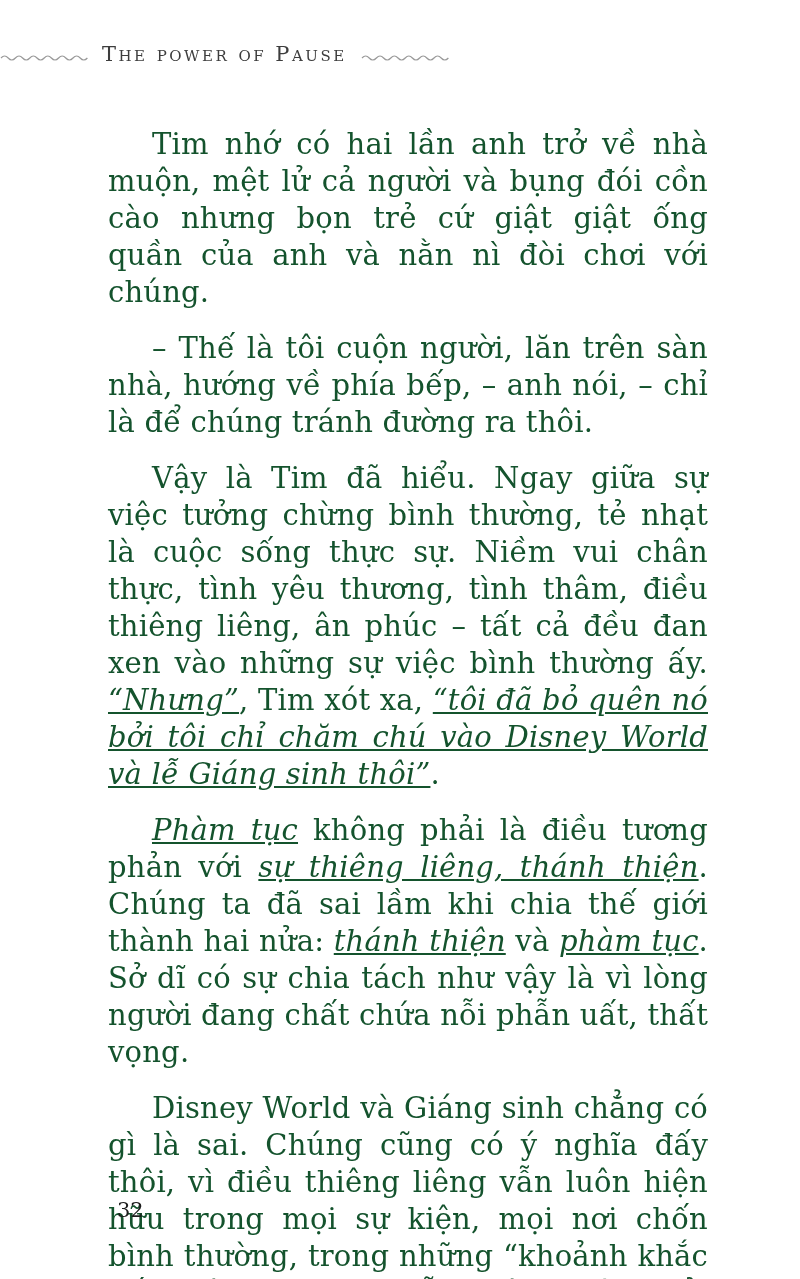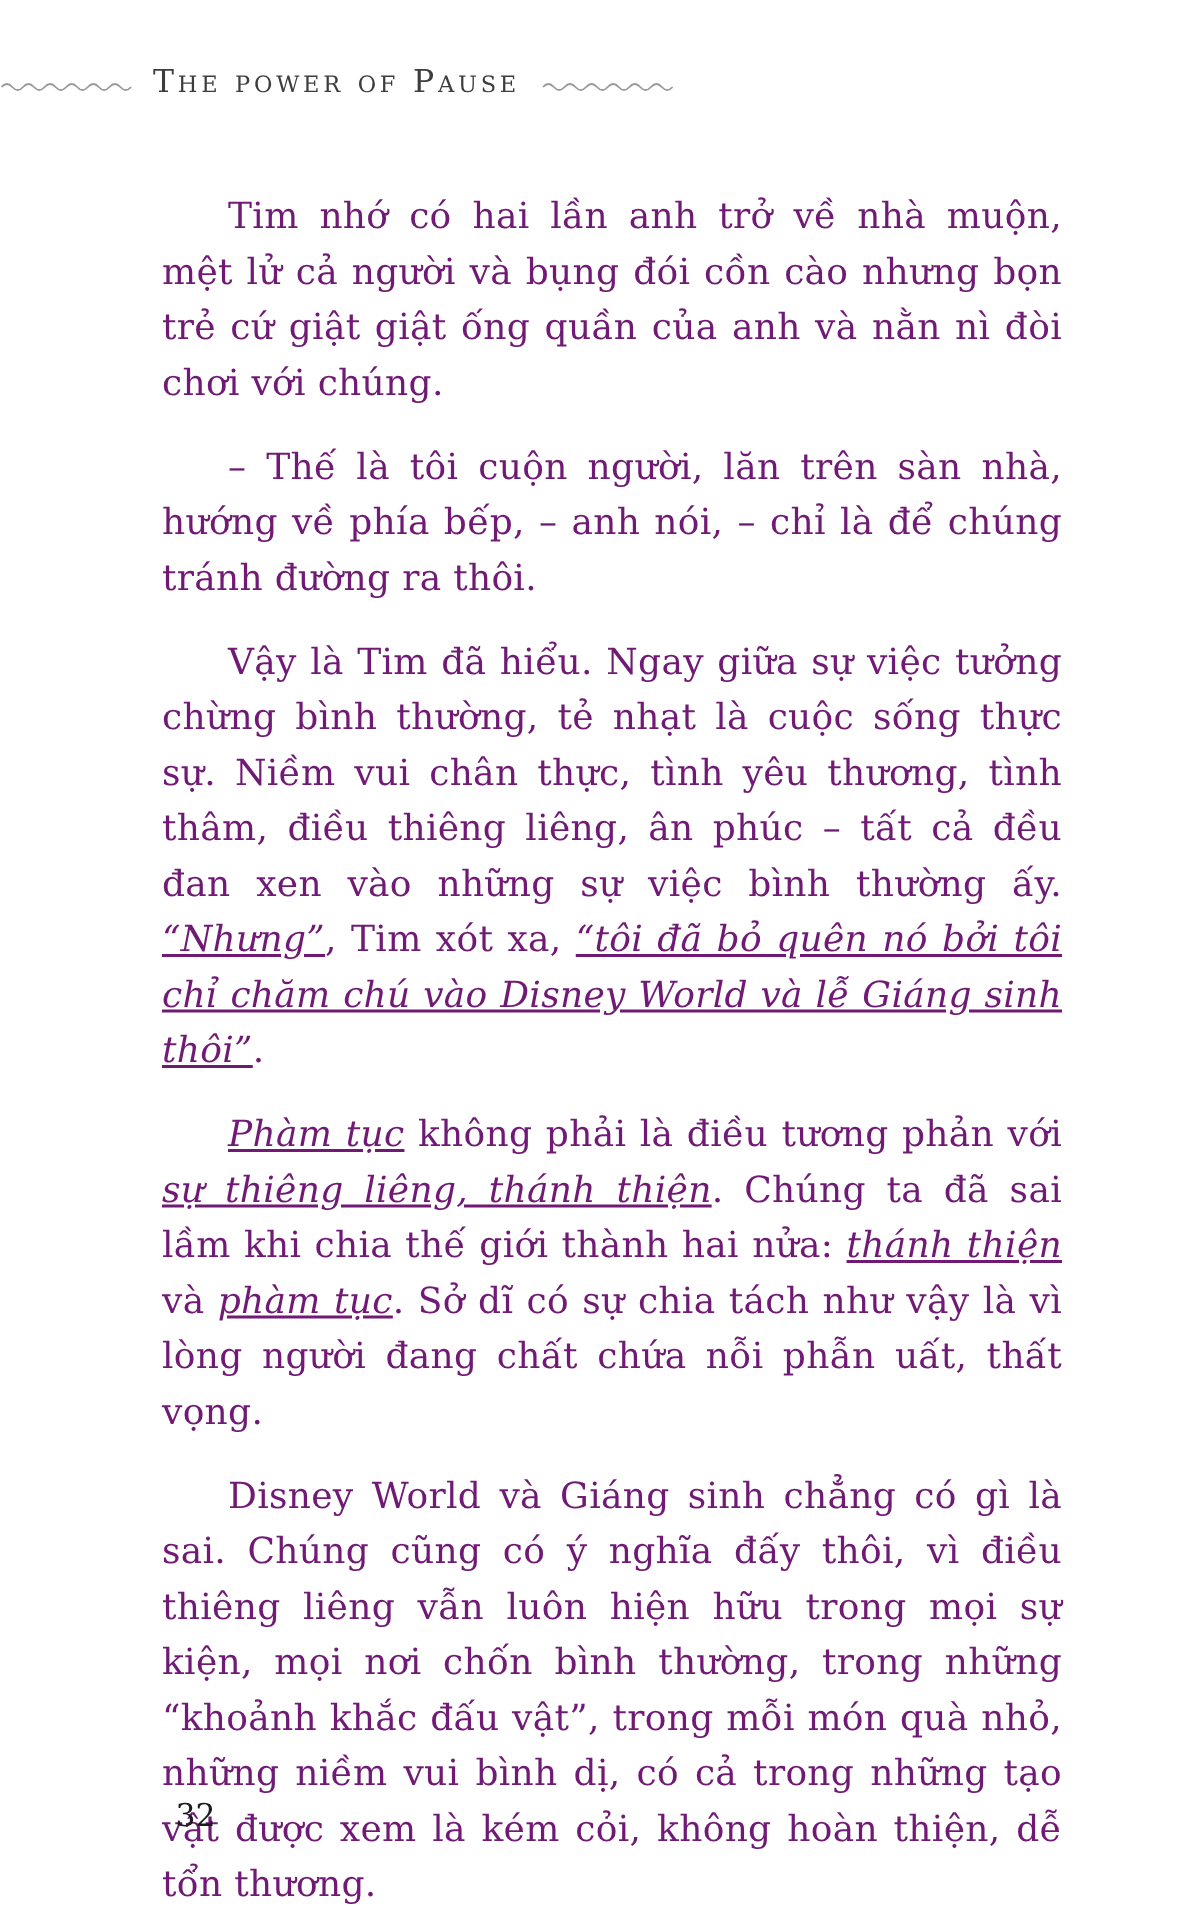--- a/index.html
+++ b/index.html
@@ -41,26 +41,26 @@
     margin-top: 6px;
   }
   .flourish svg { display: block; }
   .text-block {
     position: absolute;
     top: 126px;
     left: 108px;
     width: 600px;
   }
   .para {
-    font-size: 24px;
+    font-size: 29px;
     line-height: 37px;
     text-align: justify;
     text-indent: 44px;
     margin-bottom: 19px;
-    color: #701a75;
+    color: #14532d;
     letter-spacing: 0.2px;
   }
   .para em {
     font-style: italic;
     text-decoration: underline;
   }
   .page-number {
     position: absolute;
     left: 117px;
     top: 1198px;

